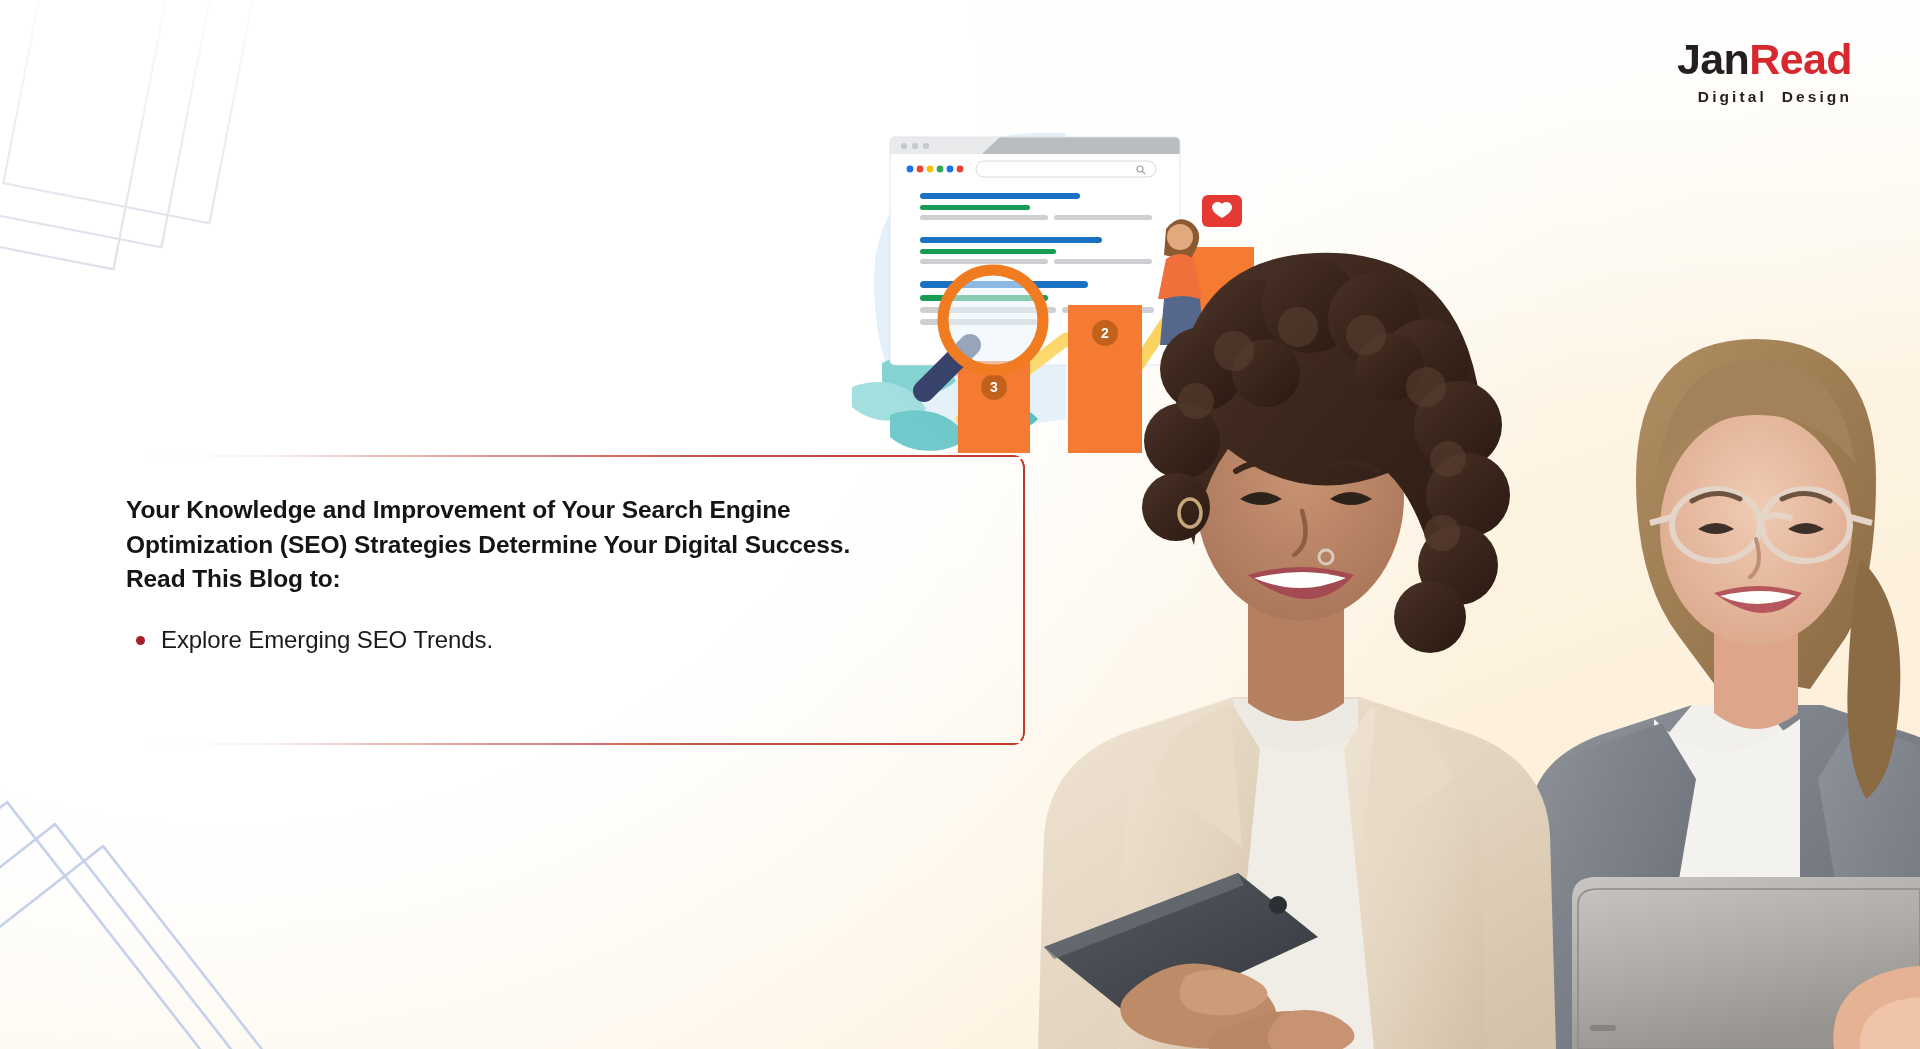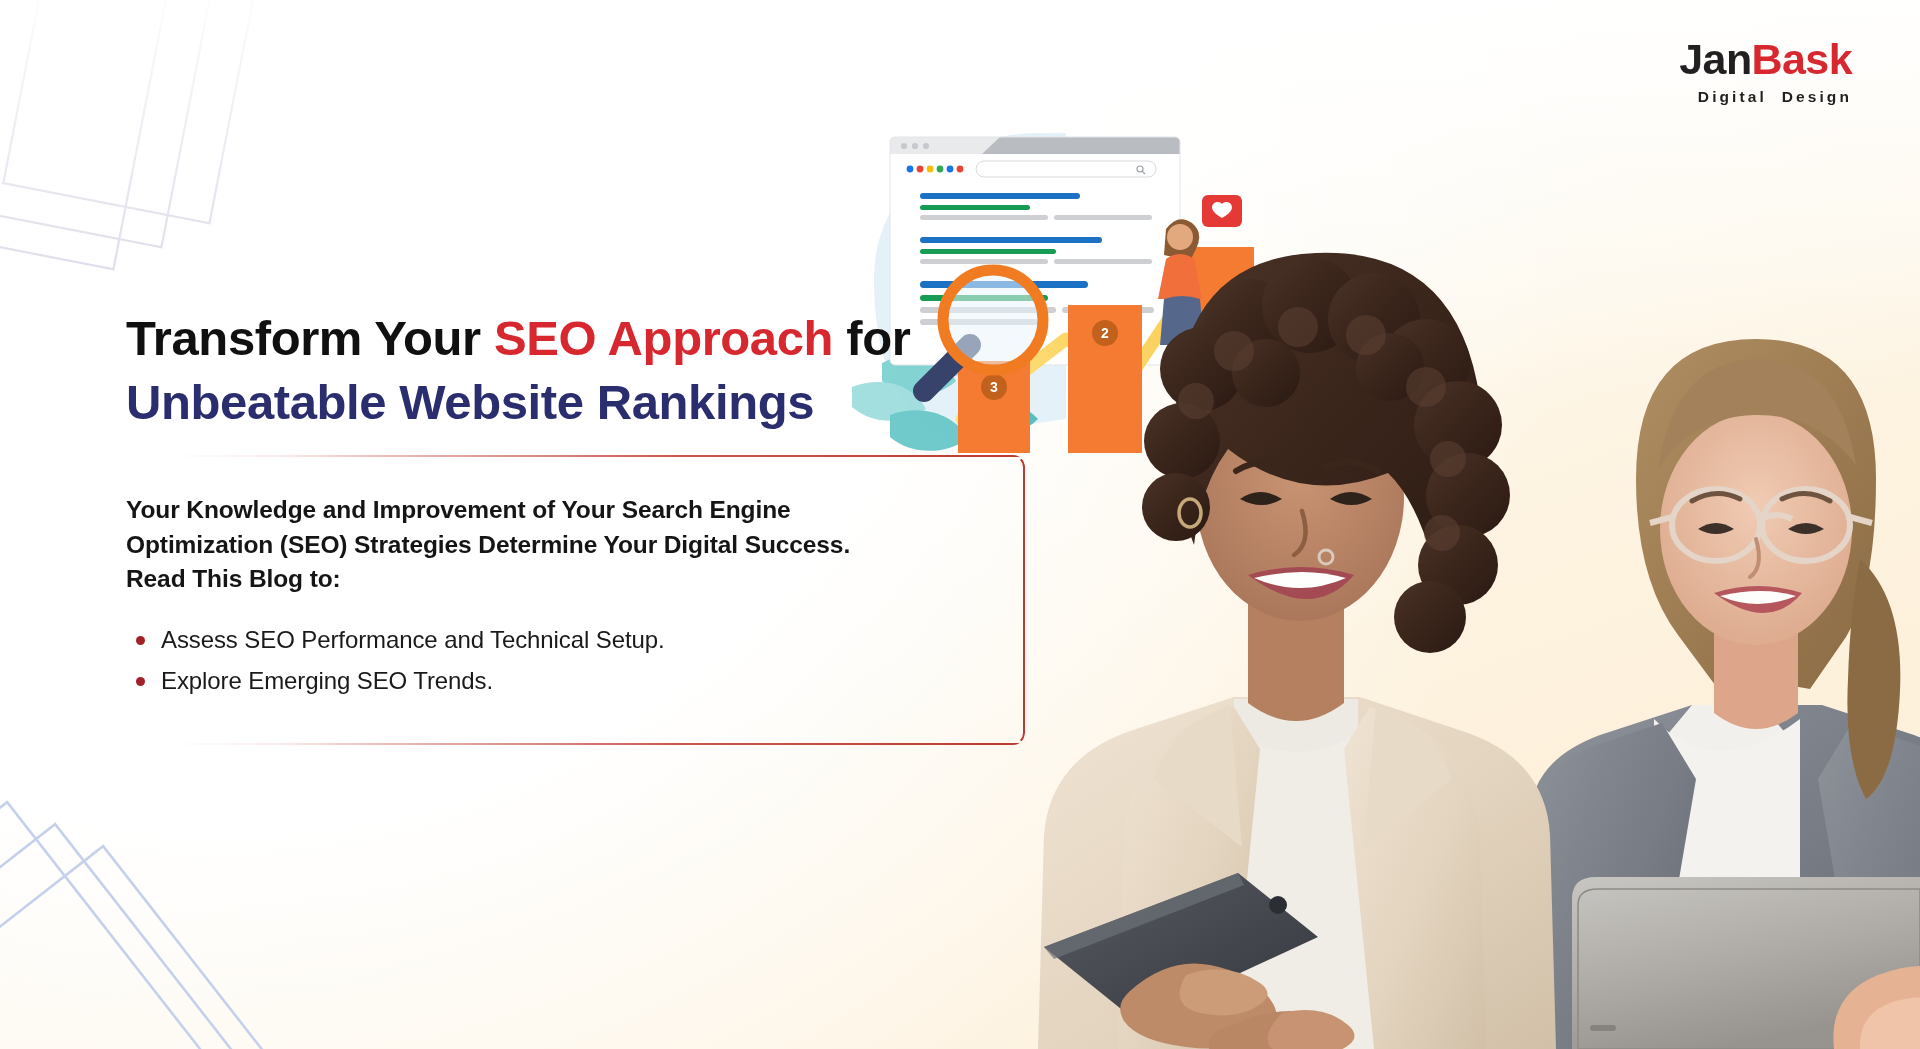--- a/index.html
+++ b/index.html
@@ -384,34 +384,27 @@
         <g>
           <path d="M1004 930 q-6 -54 44 -74 q52 -20 88 4 l0 70 Z" fill="#E6B294"></path>
           <path d="M1030 930 q-2 -34 30 -46 q34 -12 60 2 l0 44 Z" fill="#F0C4A8"></path>
         </g>
       </g>
     </svg>
   </div>
 
   <div class="logo">
     <div class="logo-word">
-      <span class="logo-jan">Jan</span><span class="logo-bask">Bask</span>
+      <span class="logo-jan">Jan</span><span class="logo-bask">Read</span>
     </div>
     <div class="logo-tag">Digital  Design</div>
   </div>
 
-  <div class="copy">
-    <h1 class="headline">
-      <span>Transform Your </span><span class="hl-accent">SEO Approach</span><span> for</span>
-      <span class="hl-line2">Unbeatable Website Rankings</span>
-    </h1>
-  </div>
 
   <div class="panel">
     <div class="panel-border"></div>
     <p class="lede">Your Knowledge and Improvement of Your Search Engine Optimization (SEO) Strategies Determine Your Digital Success. Read This Blog to:</p>
     <ul class="bullets">
-      <li>Assess SEO Performance and Technical Setup.</li>
       <li>Explore Emerging SEO Trends.</li>
     </ul>
   </div>
 
 </div>
 
 </body></html>

